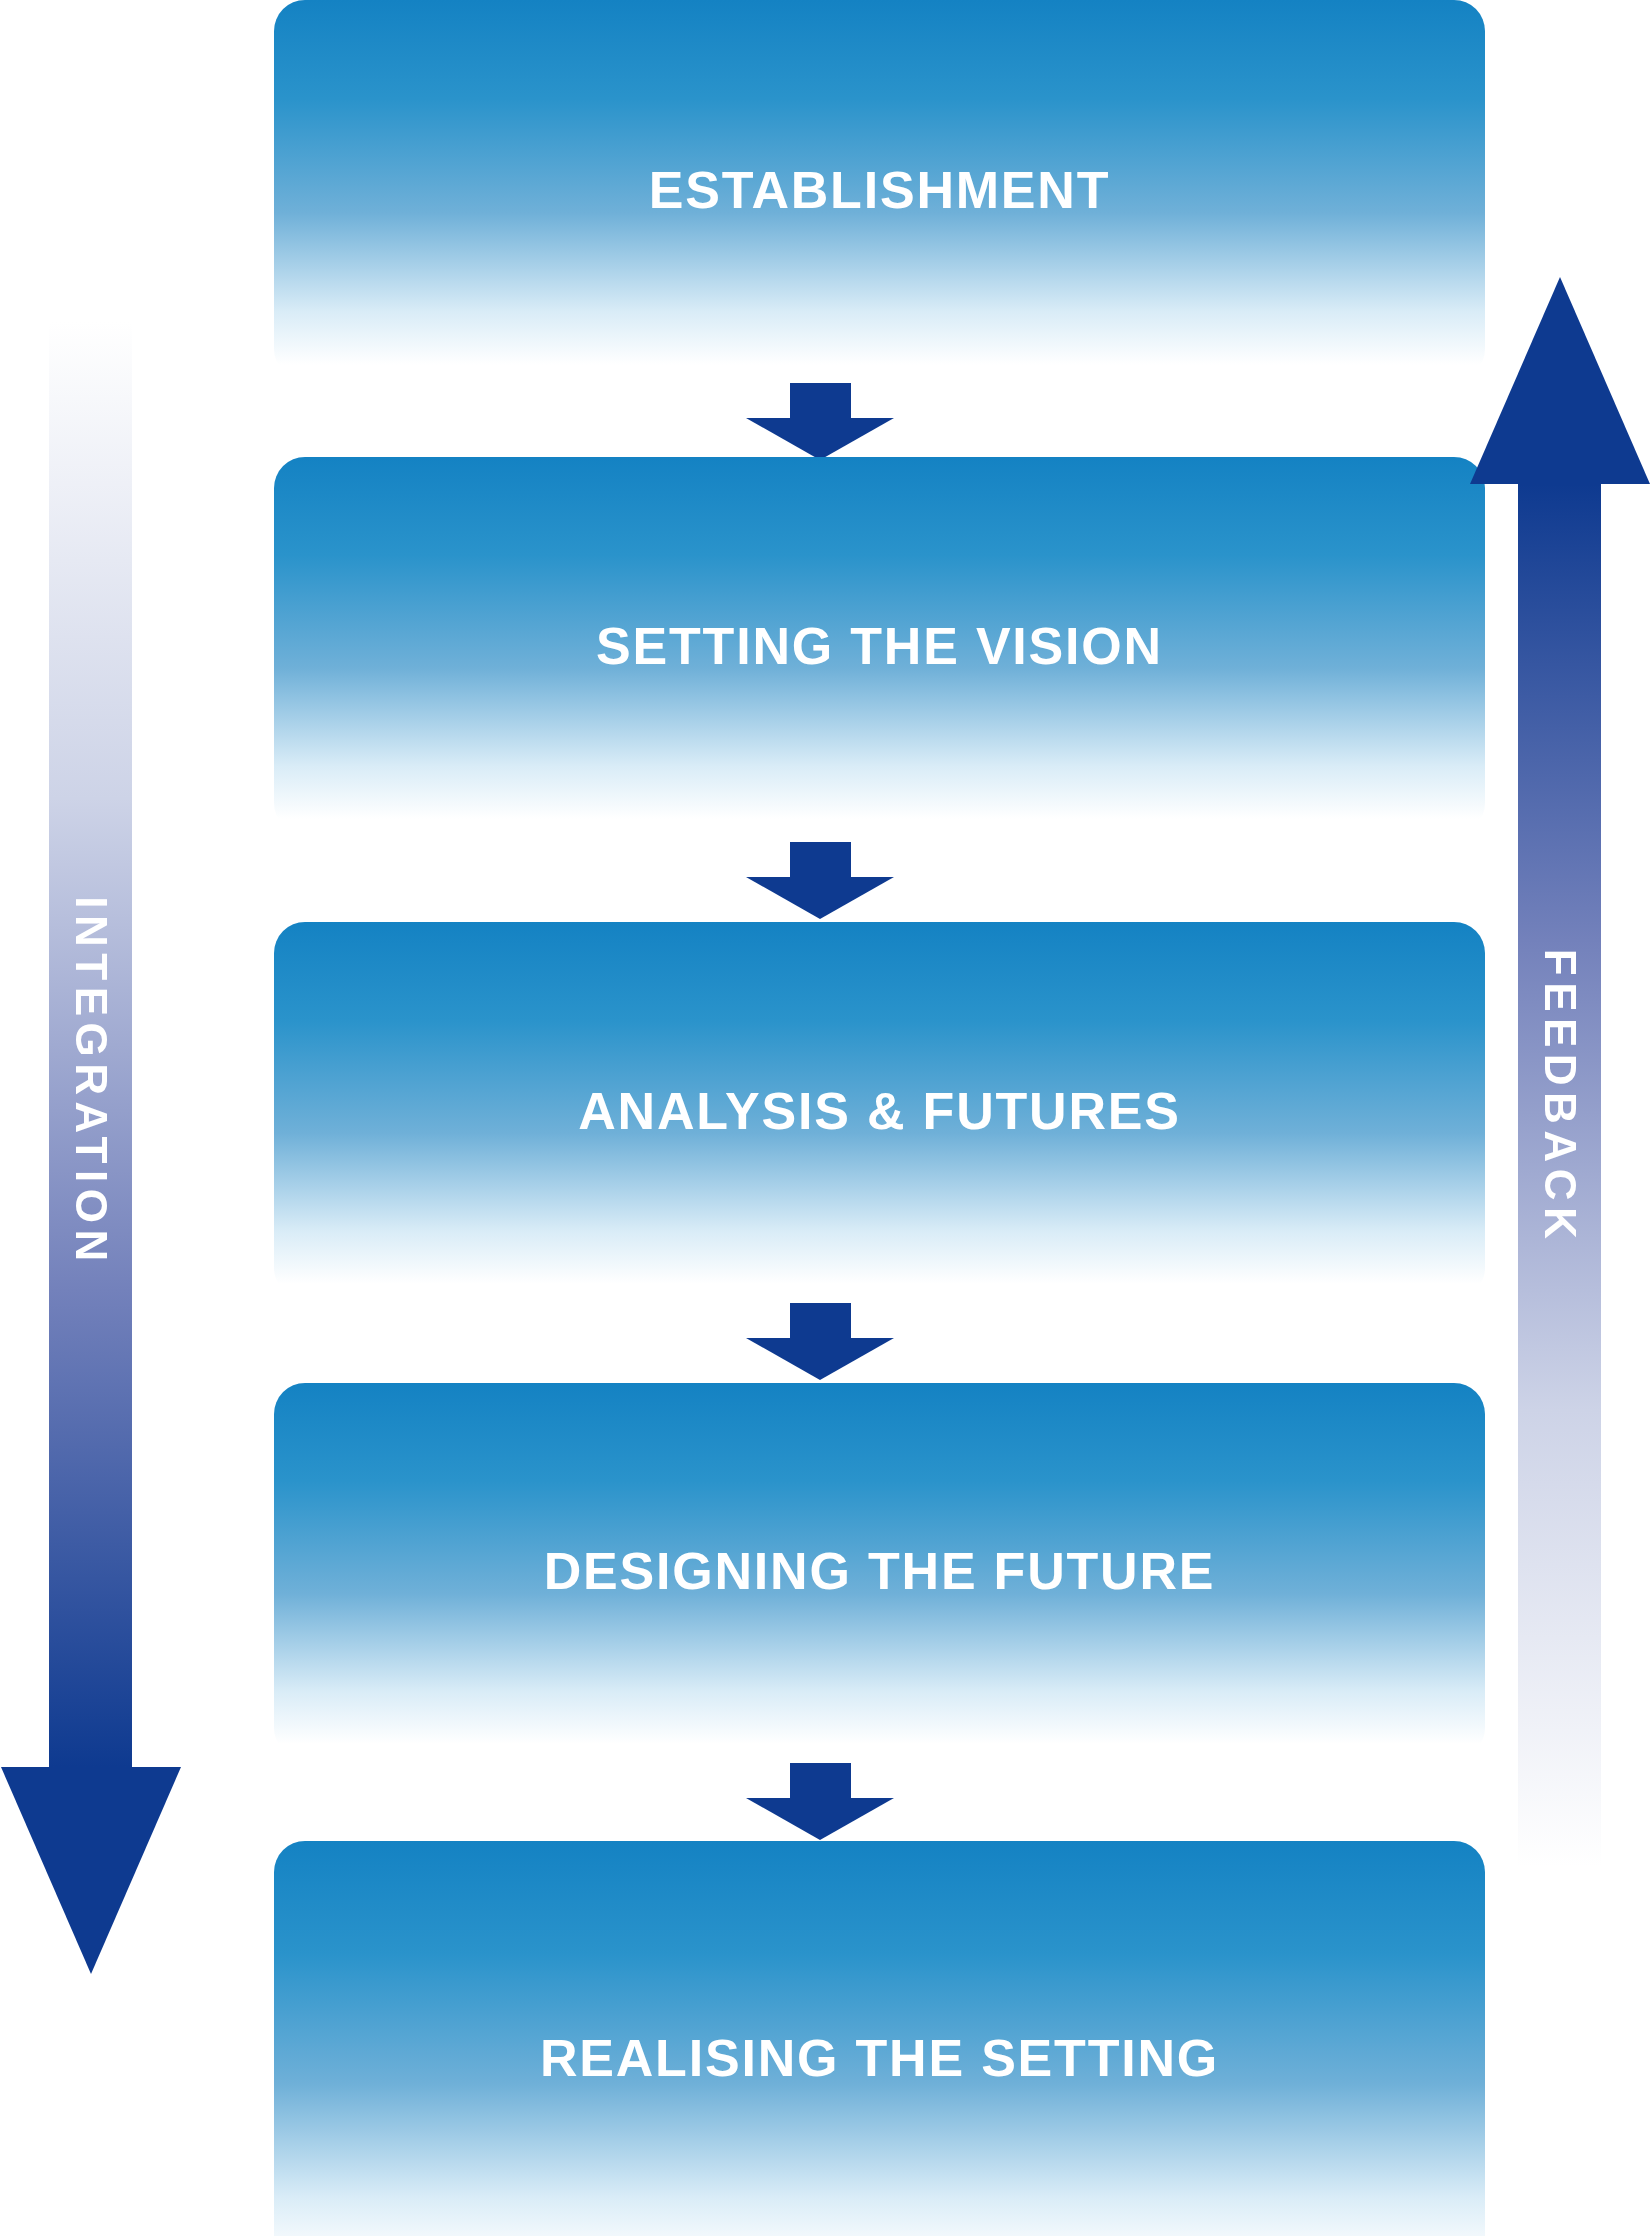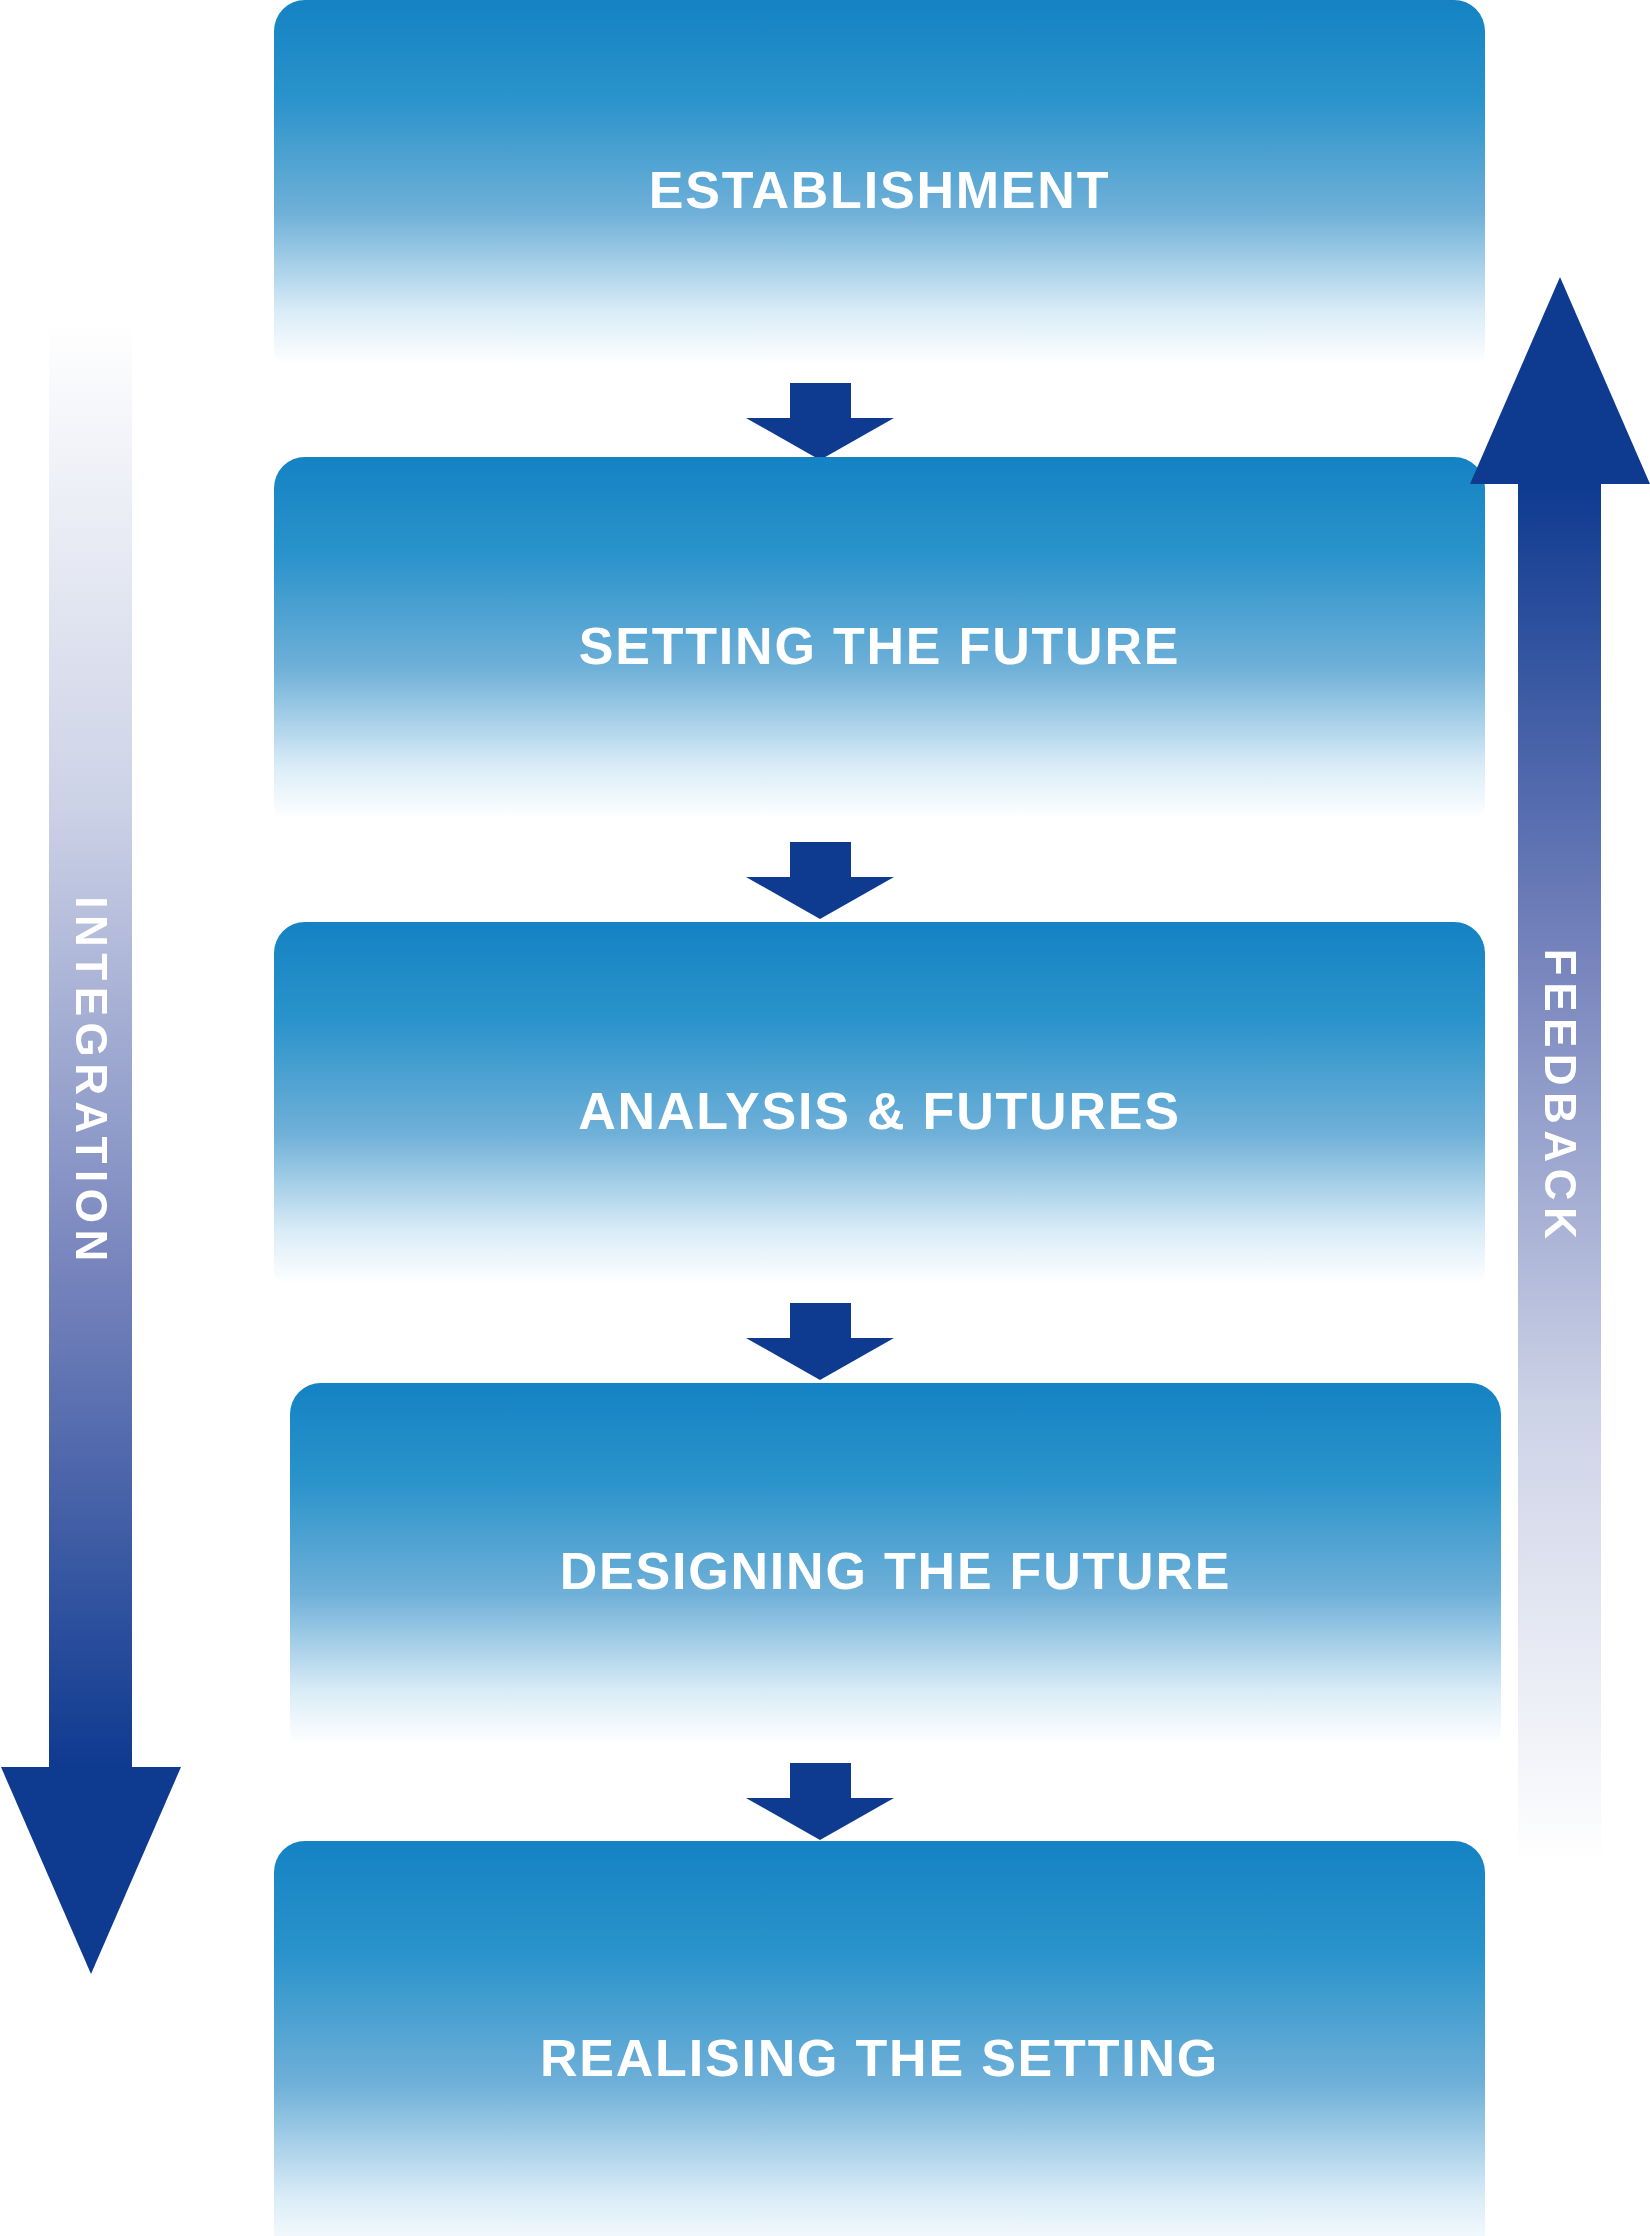--- a/index.html
+++ b/index.html
@@ -33,21 +33,21 @@
   .stage-label {
     color: #ffffff;
     font-weight: 700;
     font-size: 52px;
     letter-spacing: 1.8px;
     text-align: center;
   }
   #stage-1 { top: 0;      height: 380px; }
   #stage-2 { top: 457px;  height: 377px; }
   #stage-3 { top: 922px;  height: 377px; }
-  #stage-4 { top: 1383px; height: 376px; margin-left: 16px; }
+  #stage-4 { top: 1383px; height: 376px; }
   #stage-5 { top: 1841px; height: 434px; }
 
   
   .connector {
     position: absolute;
     left: 746px;
     width: 148px;
     display: flex;
     flex-direction: column;
     align-items: center;
@@ -138,21 +138,21 @@
   <div class="stage" id="stage-1">
     <span class="stage-label">ESTABLISHMENT</span>
   </div>
 
   <div class="connector" id="connector-1">
     <div class="c-shaft"></div>
     <div class="c-head"></div>
   </div>
 
   <div class="stage" id="stage-2">
-    <span class="stage-label">SETTING THE FUTURE</span>
+    <span class="stage-label">SETTING THE VISION</span>
   </div>
 
   <div class="connector" id="connector-2">
     <div class="c-shaft"></div>
     <div class="c-head"></div>
   </div>
 
   <div class="stage" id="stage-3">
     <span class="stage-label">ANALYSIS &amp; FUTURES</span>
   </div>

